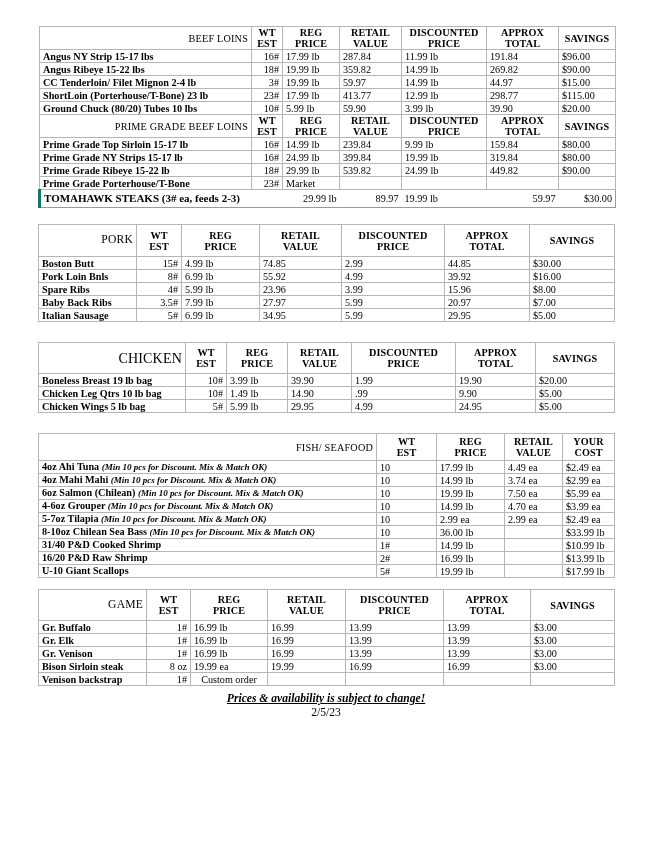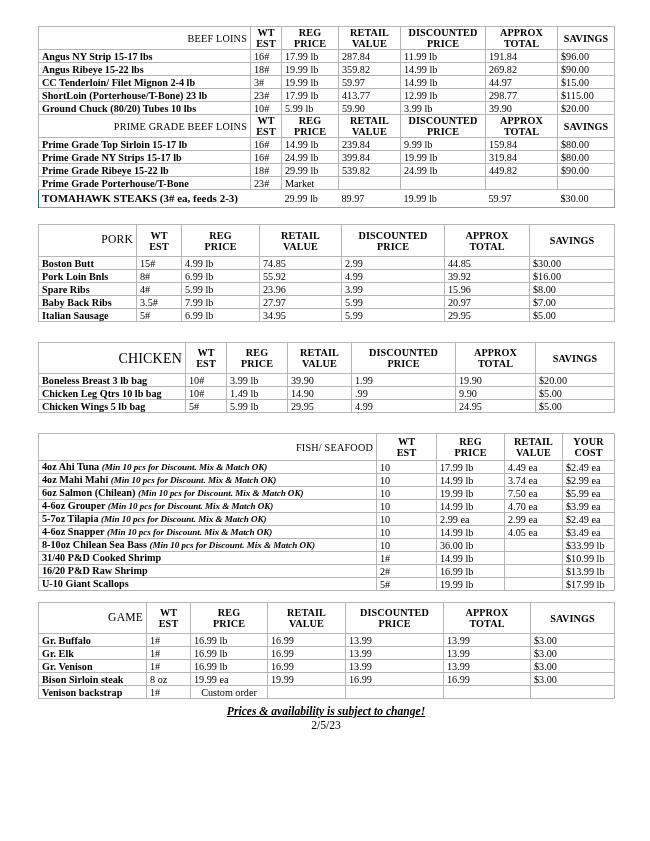--- a/index.html
+++ b/index.html
@@ -48,34 +48,34 @@
     padding-bottom: 2px;
   }
   th.bigtitle {
     font-size: 13.6px;
     font-weight: normal;
     text-align: right;
     letter-spacing: .2px;
   }
   td.item { text-align: left; font-size: 10.6px; font-weight: bold; }
   td.num  { text-align: left; font-size: 10.4px; padding-left: 5px; }
-  td.ctr  { text-align: left; font-size: 10.2px; }
+  td.ctr  { text-align: right; font-size: 10.2px; }
   td.blank { }
 
   .r { height: 13px; }
   .rtall { height: 14px; }
 
   
   tr.openrow td {
     border-left: 0;
     border-right: 0;
     border-top: 0;
     border-bottom: 0;
   }
-  tr.openrow td.edgeL { border-left: 1px solid #0f766e; }
+  tr.openrow td.edgeL { border-left: 3px solid #0f766e; }
   tr.openrow td.edgeR { border-right: 1px solid #9a9a9a; }
 
   .gap-sm { height: 11px; }
   .gap-md { height: 16px; }
   .gap-lg { height: 20px; }
 
   .note {
     font-style: italic;
     font-size: 9.1px;
     letter-spacing: -0.05px;
@@ -336,21 +336,21 @@
       <tr style="height:31px">
         <th class="bigtitle" style="font-size:14px">CHICKEN</th>
         <th class="hdr"><span>WT</span><br><span>EST</span></th>
         <th class="hdr"><span>REG</span><br><span>PRICE</span></th>
         <th class="hdr"><span>RETAIL</span><br><span>VALUE</span></th>
         <th class="hdr"><span>DISCOUNTED</span><br><span>PRICE</span></th>
         <th class="hdr"><span>APPROX</span><br><span>TOTAL</span></th>
         <th class="hdr">SAVINGS</th>
       </tr>
       <tr class="r">
-          <td class="item">Boneless Breast 3 lb bag</td>
+          <td class="item">Boneless Breast 19 lb bag</td>
           <td class="ctr">10#</td>
           <td class="num">3.99 lb</td>
           <td class="num">39.90</td>
           <td class="num">1.99</td>
           <td class="num">19.90</td>
           <td class="num">$20.00</td>
         </tr>
       <tr class="r">
           <td class="item">Chicken Leg Qtrs 10 lb bag</td>
           <td class="ctr">10#</td>
@@ -418,27 +418,20 @@
           <td class="num">14.99 lb</td>
           <td class="num">4.70 ea</td>
           <td class="num">$3.99 ea</td>
         </tr>
       <tr class="r">
           <td class="item"><span>5-7oz Tilapia</span> <span class="note">(Min 10 pcs for Discount. Mix &amp; Match OK)</span></td>
           <td class="num">10</td>
           <td class="num">2.99 ea</td>
           <td class="num">2.99 ea</td>
           <td class="num">$2.49 ea</td>
-        </tr>
-      <tr class="r">
-          <td class="item"><span>4-6oz Snapper</span> <span class="note">(Min 10 pcs for Discount. Mix &amp; Match OK)</span></td>
-          <td class="num">10</td>
-          <td class="num">14.99 lb</td>
-          <td class="num">4.05 ea</td>
-          <td class="num">$3.49 ea</td>
         </tr>
       <tr class="r">
           <td class="item"><span>8-10oz Chilean Sea Bass</span> <span class="note">(Min 10 pcs for Discount. Mix &amp; Match OK)</span></td>
           <td class="num">10</td>
           <td class="num">36.00 lb</td>
           <td class="num blank"></td>
           <td class="num">$33.99 lb</td>
         </tr>
       <tr class="r">
           <td class="item"><span>31/40 P&amp;D Cooked Shrimp</span> <span class="note"></span></td>

